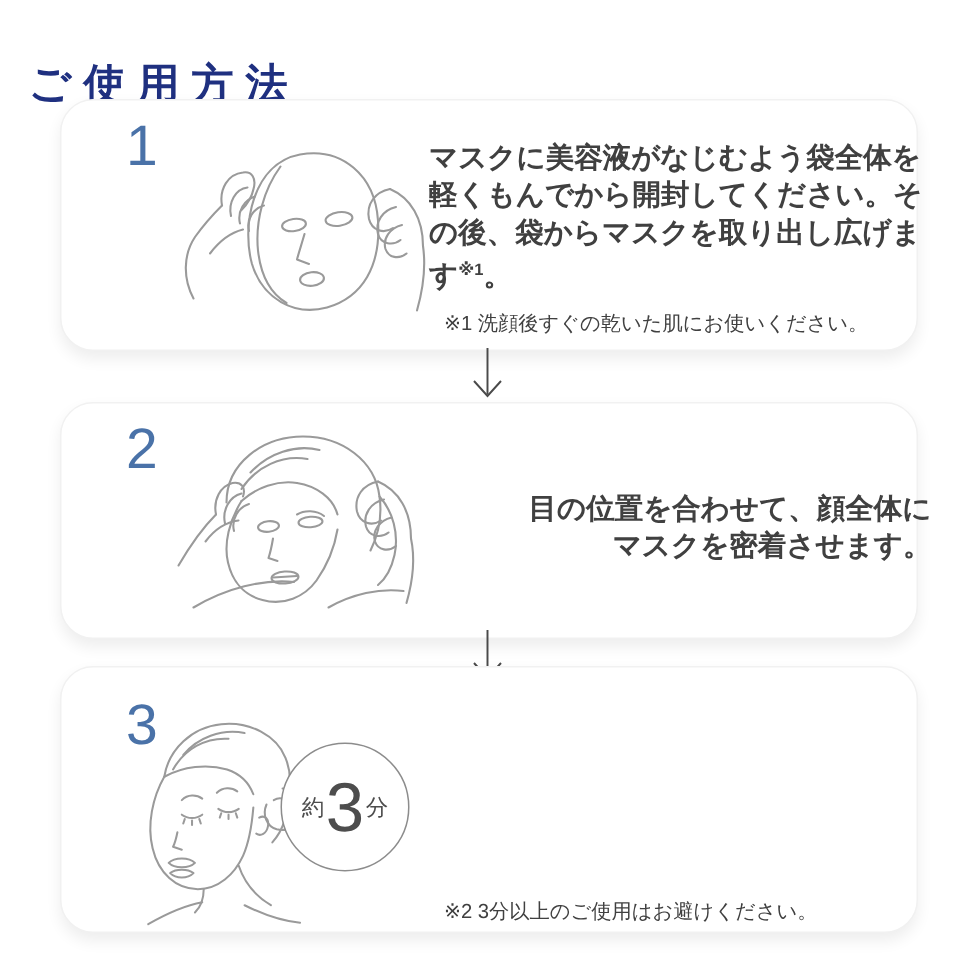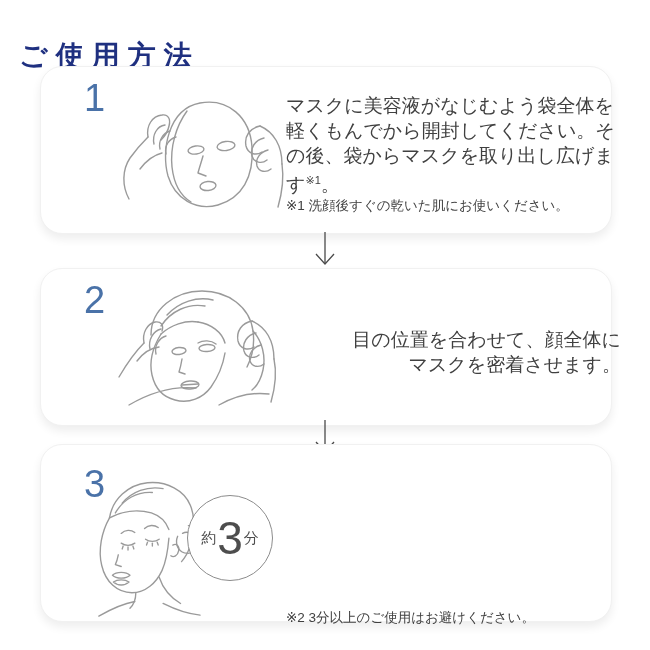--- a/index.html
+++ b/index.html
@@ -31,31 +31,32 @@
   .illus2{left:60px;top:12px;}
   .illus3{left:50px;top:30px;}
   .illus path,.illus ellipse,.illus circle{
     fill:none;stroke:#9a9a9a;stroke-width:1.4;
     stroke-linecap:round;stroke-linejoin:round;
   }
   .body-text{
     position:absolute;left:245px;width:335px;margin:0;
     font-size:19px;line-height:25px;color:#404040;
     white-space:pre-line;
+    font-weight:bold;
   }
   .card1 .body-text{top:26px;}
   .card2 .body-text{top:58px;text-align:right;}
   .card3 .body-text{top:12px;}
   .body-text sup{font-size:11px;vertical-align:7px;letter-spacing:0;}
   .note-text{
-    position:absolute;left:245px;width:335px;margin:0;
+    position:absolute;left:245px;width:335px;margin:10px;
     font-size:13.5px;line-height:18px;color:#404040;
   }
   .card1 .note-text{top:130px;}
-  .card3 .note-text{top:164px;}
+  .card3 .note-text{top:144px;}
   .arrow{position:absolute;left:313px;width:24px;height:38px;}
   .arrow1{top:231px;}
   .arrow2{top:419px;}
   .arrow path{fill:none;stroke:#4a4a4a;stroke-width:1.3;}
   .badge{
     position:absolute;left:146px;top:50px;width:84px;height:84px;
     border:1.5px solid #8c8c8c;border-radius:50%;background:#fff;
     display:flex;align-items:center;justify-content:center;color:#4d4d4d;
   }
   .badge .small{font-size:15px;}

